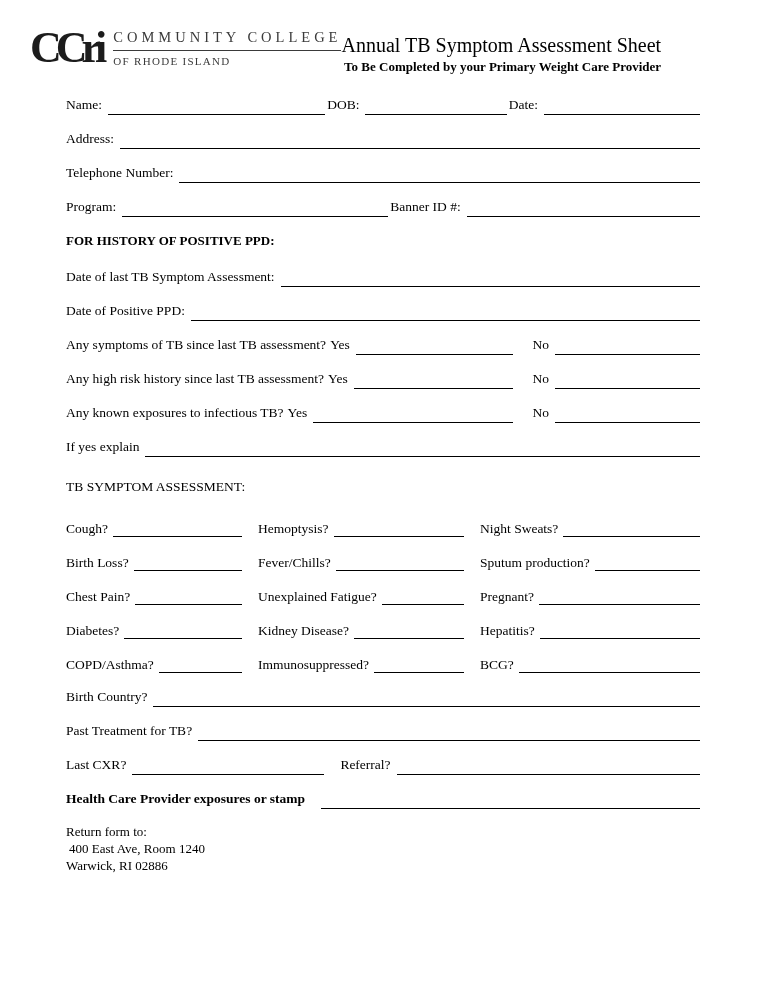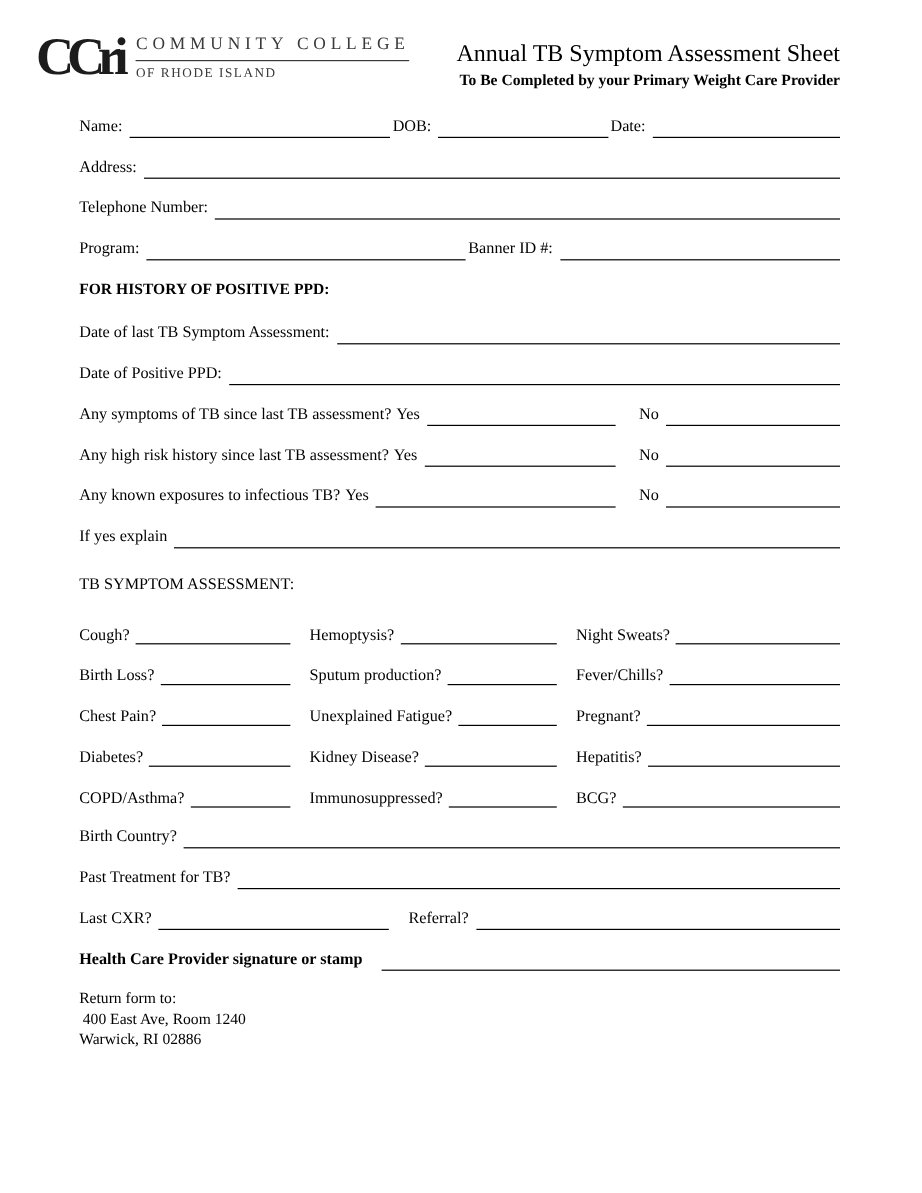--- a/index.html
+++ b/index.html
@@ -4,21 +4,21 @@
 <style>
   * { box-sizing: border-box; }
   html, body { margin: 0; padding: 0; background: #ffffff; }
   .page {
     width: 768px; height: 994px; margin: 0 auto; background: #fff;
     font-family: "Liberation Serif", serif; color: #000;
     padding: 26px 68px 20px 66px; position: relative; overflow: hidden;
   }
 
   
-  .header { display: flex; justify-content: space-between; align-items: flex-start; margin-left: -36px; margin-bottom: 20px; }
+  .header { display: flex; align-items: flex-start; margin-left: -36px; margin-bottom: 20px; }
   .logo { display: flex; align-items: center; }
   .logo-mark { font-weight: bold; font-size: 44px; letter-spacing: -6px; line-height: 1; color: #1c1c1c; padding-right: 12px; }
   .logo-name1 { font-size: 14.5px; letter-spacing: 4px; color: #3a3a3a; padding-bottom: 4px; border-bottom: 1.5px solid #3a3a3a; white-space: nowrap; }
   .logo-name2 { font-size: 11px; letter-spacing: 1.3px; color: #3a3a3a; margin-top: 4px; }
   .titles { text-align: right; padding-top: 8px; }
   .title { font-size: 20px; line-height: 1.1; }
   .subtitle { font-size: 13px; font-weight: bold; margin-top: 3px; }
 
   
   .frow { display: flex; align-items: center; height: 20px; margin-bottom: 14px; font-size: 13.5px; white-space: nowrap; }
@@ -144,25 +144,25 @@
     <div class="sym-cell">
       <span class="lbl">Night Sweats?</span>
       <span class="ln"></span>
     </div>
 
     <div class="sym-cell">
       <span class="lbl">Birth Loss?</span>
       <span class="ln"></span>
     </div>
     <div class="sym-cell">
+      <span class="lbl">Fever/Chills?</span>
+      <span class="ln"></span>
+    </div>
+    <div class="sym-cell">
       <span class="lbl">Sputum production?</span>
-      <span class="ln"></span>
-    </div>
-    <div class="sym-cell">
-      <span class="lbl">Fever/Chills?</span>
       <span class="ln"></span>
     </div>
 
     <div class="sym-cell">
       <span class="lbl">Chest Pain?</span>
       <span class="ln"></span>
     </div>
     <div class="sym-cell">
       <span class="lbl">Unexplained Fatigue?</span>
       <span class="ln"></span>
@@ -210,21 +210,21 @@
   </div>
 
   <div class="frow">
     <span class="lbl">Last CXR?</span>
     <span class="ln w192"></span>
     <span class="lbl ml16">Referral?</span>
     <span class="ln grow"></span>
   </div>
 
   <div class="frow">
-    <span class="lbl b">Health Care Provider signature or stamp</span>
+    <span class="lbl b">Health Care Provider exposures or stamp</span>
     <span class="ln grow ml16"></span>
   </div>
 
   <div class="footer">
     <div>Return form to:</div>
     <div class="addr2">400 East Ave, Room 1240</div>
     <div>Warwick, RI 02886</div>
   </div>
 
 </div>

